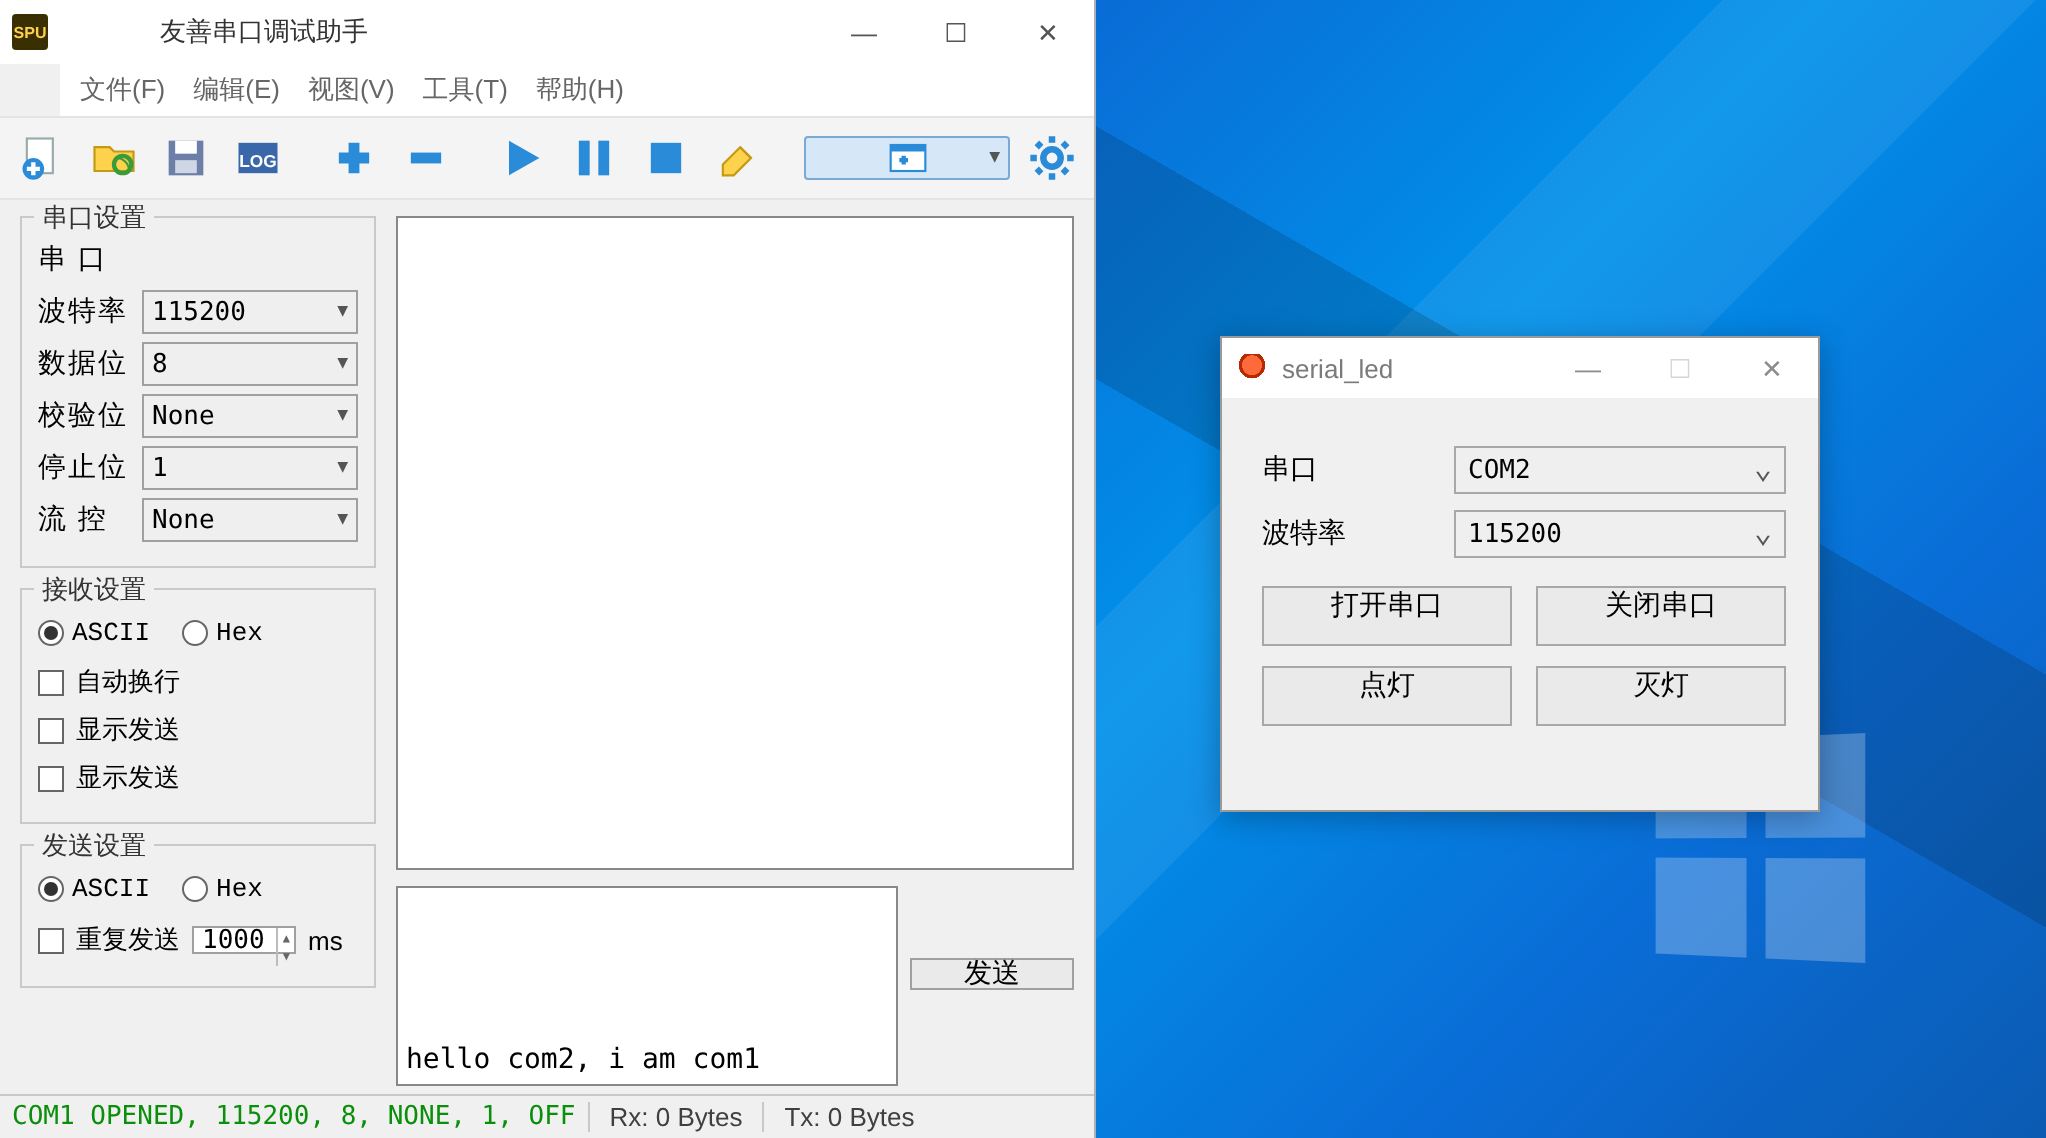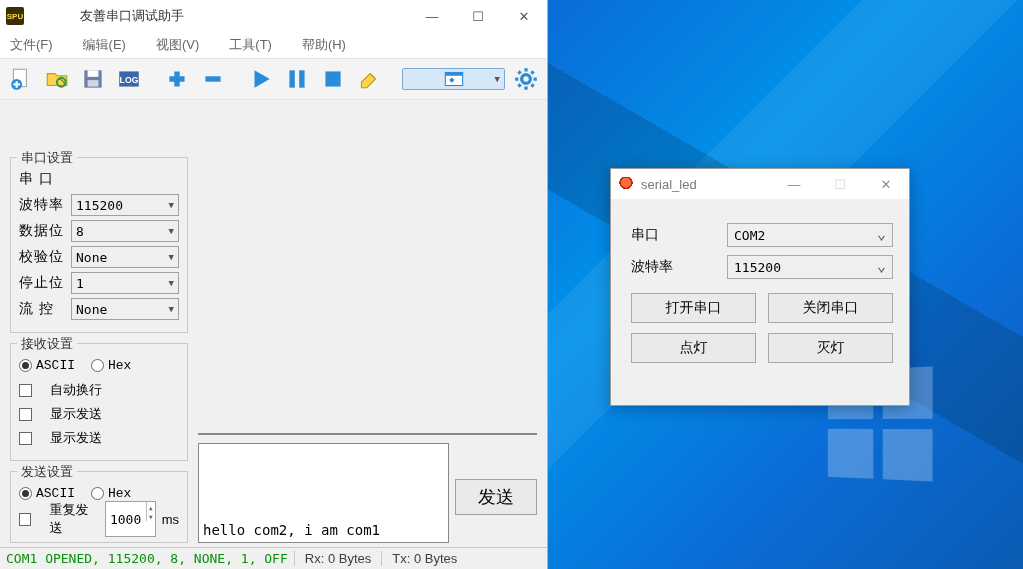--- a/index.html
+++ b/index.html
@@ -12,71 +12,71 @@
   .winlogo .q { position:absolute; width:50px; height:50px; background:rgba(255,255,255,0.25); }
   .winlogo .a{left:0;top:0} .winlogo .b{right:0;top:0} .winlogo .c{left:0;bottom:0} .winlogo .d{right:0;bottom:0}
 
   
   .win-main { position:absolute; left:0; top:0; width:548px; height:569px; background:#f0f0f0; border-right:1px solid #b0b0b0; display:flex; flex-direction:column; }
   .titlebar { height:32px; display:flex; align-items:center; padding-left:6px; background:#fff; }
   .titlebar .app-icon { width:18px; height:18px; background:#3a2f00; border-radius:2px; display:flex; align-items:center; justify-content:center; color:#ffd24d; font-size:8px; font-weight:bold; margin-right:8px; }
   .titlebar .title { font-size:13px; color:#333; flex:1;margin-left:48px; }
   .winbtns { display:flex; }
   .winbtn { width:46px; height:32px; display:flex; align-items:center; justify-content:center; color:#555; font-size:13px; }
-  .menubar { height:26px; display:flex; align-items:center; gap:30px; padding:0 10px; color:#666; font-size:13px; background:#fff; }
+  .menubar { height:26px; display:flex; align-items:center; gap:14px; padding:0 10px; color:#666; font-size:13px; background:#fff;margin-left:30px; }
   .menubar span{cursor:default}
   .toolbar { height:42px; display:flex; align-items:center; gap:6px; padding:0 6px; background:#f4f4f4; border-top:1px solid #e4e4e4; border-bottom:1px solid #e4e4e4; }
   .tbtn { width:30px; height:30px; display:flex; align-items:center; justify-content:center; border-radius:2px; }
   .tbtn.sel{border:1px solid #7aaad4; background:#d6e8f7}
   .tbtn svg{width:26px;height:26px}
   .tsep{width:6px}
 
-  .body { flex:1; display:flex; padding:8px 10px 4px 10px; gap:10px; background:#f0f0f0;align-items:flex-end; }
+  .body { flex:1; display:flex; padding:8px 10px 4px 10px; gap:10px; background:#f0f0f0; }
   .leftcol { width:178px; display:flex; flex-direction:column; gap:10px; }
   .group { border:1px solid #c9c9c9; padding:8px 8px 10px 8px; position:relative; }
   .group > .glabel { position:absolute; top:-9px; left:6px; background:#f0f0f0; padding:0 4px; font-size:13px; color:#333; }
   .row { display:flex; align-items:center; height:26px; gap:6px; }
   .row .lab { width:46px; font-family:Liberation Sans, sans-serif; font-size:14px; letter-spacing:1px; }
   .sel { flex:1; height:22px; border:1px solid #a0a0a0; background:#efefef; font-family:Consolas,monospace; font-size:13px; display:flex; align-items:center; padding:0 4px; position:relative; }
   .sel::after{content:"▼"; position:absolute; right:4px; font-size:9px; color:#555;}
   .rad { display:flex; align-items:center; gap:4px; margin-right:10px; font-family:Liberation Mono, monospace; font-size:13px; }
   .rad .dot{width:13px;height:13px;border:1px solid #666;border-radius:50%;display:flex;align-items:center;justify-content:center;background:#fff}
   .rad .dot.on::after{content:"";width:7px;height:7px;background:#333;border-radius:50%}
-  .chk { display:flex; align-items:center; gap:18px; height:24px; font-size:13px; }
+  .chk { display:flex; align-items:center; gap:6px; height:24px; font-size:13px; }
   .chk .box{width:13px;height:13px;border:1px solid #666;background:#fff}
-  .spin { width:52px; height:36px; border:1px solid #a0a0a0; background:#fff; display:flex; align-items:center; padding:0 12px 0 4px; font-family:Consolas,monospace; font-size:13px; position:relative;}
+  .spin { width:52px; height:14px; border:1px solid #a0a0a0; background:#fff; display:flex; align-items:center; padding:0 12px 0 4px; font-family:Consolas,monospace; font-size:13px; position:relative;}
   .spin::after{content:"▲\A▼"; white-space:pre; position:absolute; right:1px; top:0; font-size:6px; line-height:9px; color:#666; border-left:1px solid #bbb; padding:1px 1px 0 2px;}
 
   .rightcol { flex:1; display:flex; flex-direction:column; }
   .rxbox { flex:1; border:1px solid #888; background:#fff; }
   .txarea { margin-top:8px; display:flex; flex-direction:column; }
   .txtop { display:flex; height:100px; gap:6px; }
   .txbox { flex:1; border:1px solid #888; background:#fff; padding:4px; font-family:Consolas,monospace; font-size:14px; position:relative; }
   .txbox .txval{ position:absolute; left:4px; bottom:4px; }
-  .sendbtn { align-self:flex-end; width:82px; height:36px; border:1px solid #a0a0a0; background:#eaeaea; display:flex; align-items:center; justify-content:center; font-size:18px; margin-bottom:2px; }
+  .sendbtn { align-self:flex-end; width:82px; height:16px; border:1px solid #a0a0a0; background:#eaeaea; display:flex; align-items:center; justify-content:center; font-size:14px; margin-bottom:2px; }
 
   .statusbar { height:22px; border-top:1px solid #c8c8c8; display:flex; align-items:center; font-size:13px; }
   .statusbar .s1{color:#0a8f0a; padding:0 6px; font-family:Consolas,"Microsoft YaHei",monospace}
   .statusbar .cell{border-left:1px solid #c8c8c8; padding:0 10px; color:#404040}
 
   
   .win-led { position:absolute; left:610px; top:168px; width:300px; height:238px; background:#f0f0f0; border:1px solid #9a9a9a; box-shadow:0 3px 14px rgba(0,0,0,0.28); font-size:14px; }
   .win-led .titlebar2 { height:30px; display:flex; align-items:center; padding-left:8px; background:#fff; }
   .titlebar2 .icon2{width:14px;height:14px;margin-right:8px;position:relative}
   .titlebar2 .icon2::before{content:"";position:absolute;inset:0;background:radial-gradient(circle at 50% 40%, #ff6a3c 0 45%, #b82a00 46% 60%, transparent 61%);}
   .titlebar2 .t2{color:#7a7a7a; font-size:13px; flex:1}
   .titlebar2 .wb2{display:flex}
   .titlebar2 .wb2 .winbtn{color:#8c8c8c}
   .led-body{padding:20px 16px 10px 20px}
   .lrow{display:flex;align-items:center;height:32px}
   .lrow .llab{width:96px}
   .lsel{flex:1;height:24px;border:1px solid #a8a8a8;background:#efefef;display:flex;align-items:center;padding:0 6px;font-family:Consolas,monospace;font-size:13px;position:relative}
   .lsel::after{content:"⌄"; position:absolute; right:6px; top:1px; color:#555; font-size:15px}
   .btnrow{display:flex;gap:12px;margin-top:10px}
-  .qbtn{flex:1;height:30px;border:1px solid #a8a8a8;background:#eaeaea;display:flex;align-items:center;justify-content:center}
+  .qbtn{flex:1;height:30px;border:1px solid #a8a8a8;background:#eaeaea;display:flex;align-items:flex-start;justify-content:center}
 </style>
 </head>
 <body>
 
 <div class="desktop">
   <div class="winlogo">
     <div class="q a"></div>
       <div class="q b"></div>
       <div class="q c"></div>
       <div class="q d"></div>

